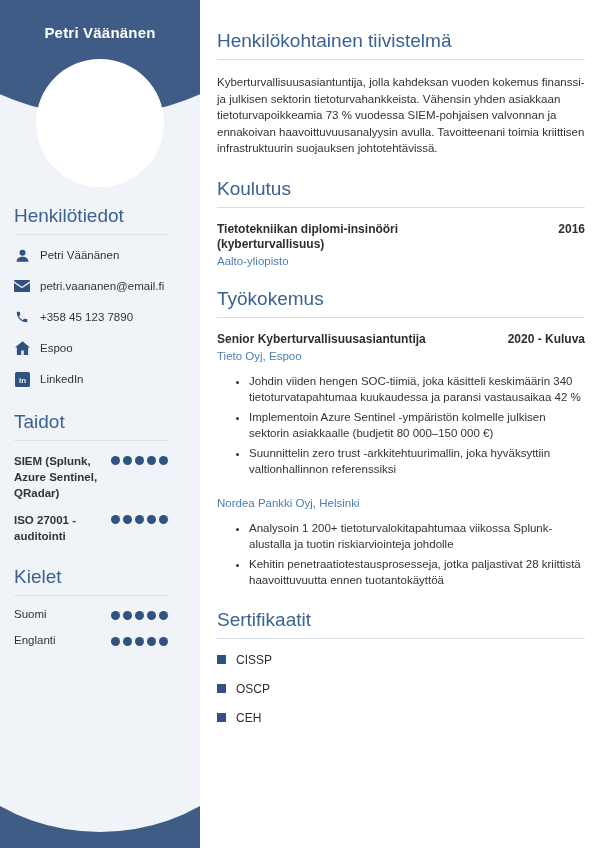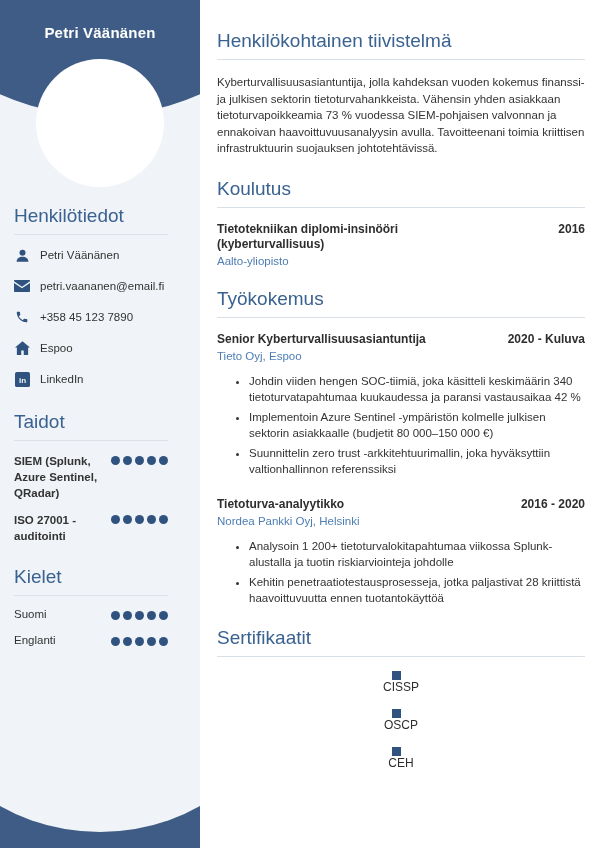--- a/index.html
+++ b/index.html
@@ -161,21 +161,21 @@
     line-height:16px;
     margin-bottom:4px;
     color:#333;
   }
   .section-gap { margin-bottom:21px; }
 
   .cert-list { }
   .cert-row {
     display:flex; align-items:center;
     margin-bottom:15px;
-    font-size:12px; color:#2e2e2e;flex-direction:column;
+    font-size:12px; color:#2e2e2e;
   }
   .cert-square {
     width:9px; height:9px;
     background:#2f527f;
     margin-right:10px;
     flex:none;
   }
 </style>
 </head>
 <body>
@@ -323,24 +323,20 @@
       </div>
       <div class="entry-sub">Tieto Oyj, Espoo</div>
       <ul class="bullet-list">
         <li>Johdin viiden hengen SOC-tiimiä, joka käsitteli keskimäärin 340 tietoturvatapahtumaa kuukaudessa ja paransi vastausaikaa 42 %</li>
         <li>Implementoin Azure Sentinel -ympäristön kolmelle julkisen sektorin asiakkaalle (budjetit 80 000–150 000 €)</li>
         <li>Suunnittelin zero trust -arkkitehtuurimallin, joka hyväksyttiin valtionhallinnon referenssiksi</li>
       </ul>
     </div>
 
     <div class="entry section-gap">
-      <div class="entry-head">
-        <div class="entry-title">Tietoturva-analyytikko</div>
-        <div class="entry-date">2016 - 2020</div>
-      </div>
       <div class="entry-sub">Nordea Pankki Oyj, Helsinki</div>
       <ul class="bullet-list">
         <li>Analysoin 1 200+ tietoturvalokitapahtumaa viikossa Splunk-alustalla ja tuotin riskiarviointeja johdolle</li>
         <li>Kehitin penetraatiotestausprosesseja, jotka paljastivat 28 kriittistä haavoittuvuutta ennen tuotantokäyttöä</li>
       </ul>
     </div>
 
     <h2 class="main-heading">Sertifikaatit</h2>
     <hr class="main-divider">
     <div class="cert-list">

